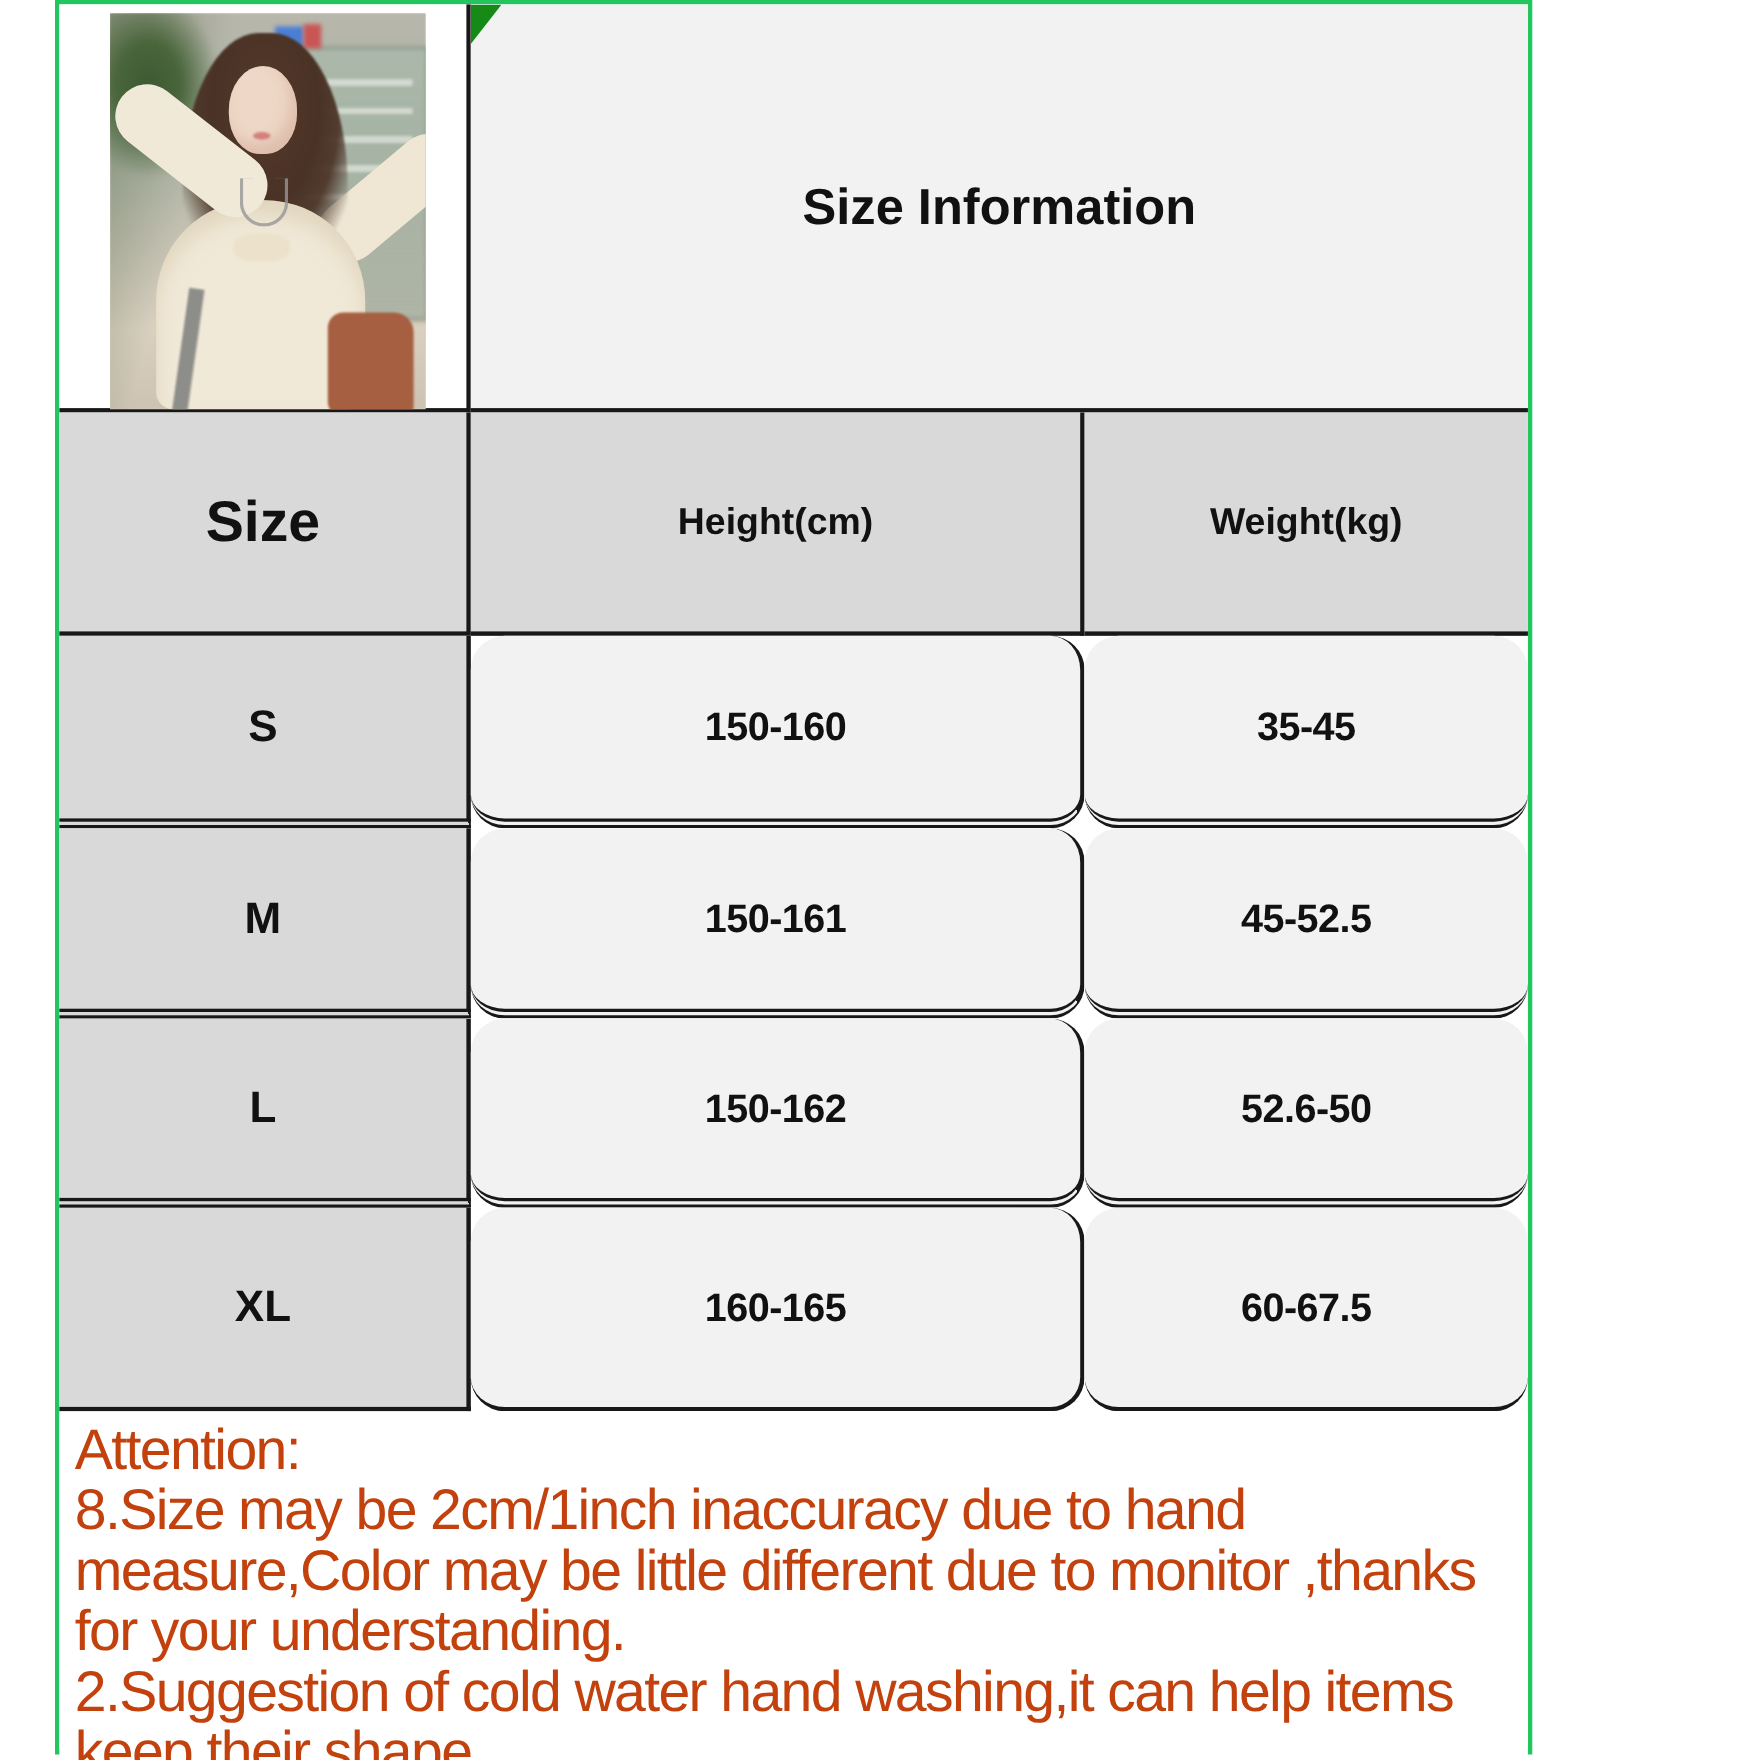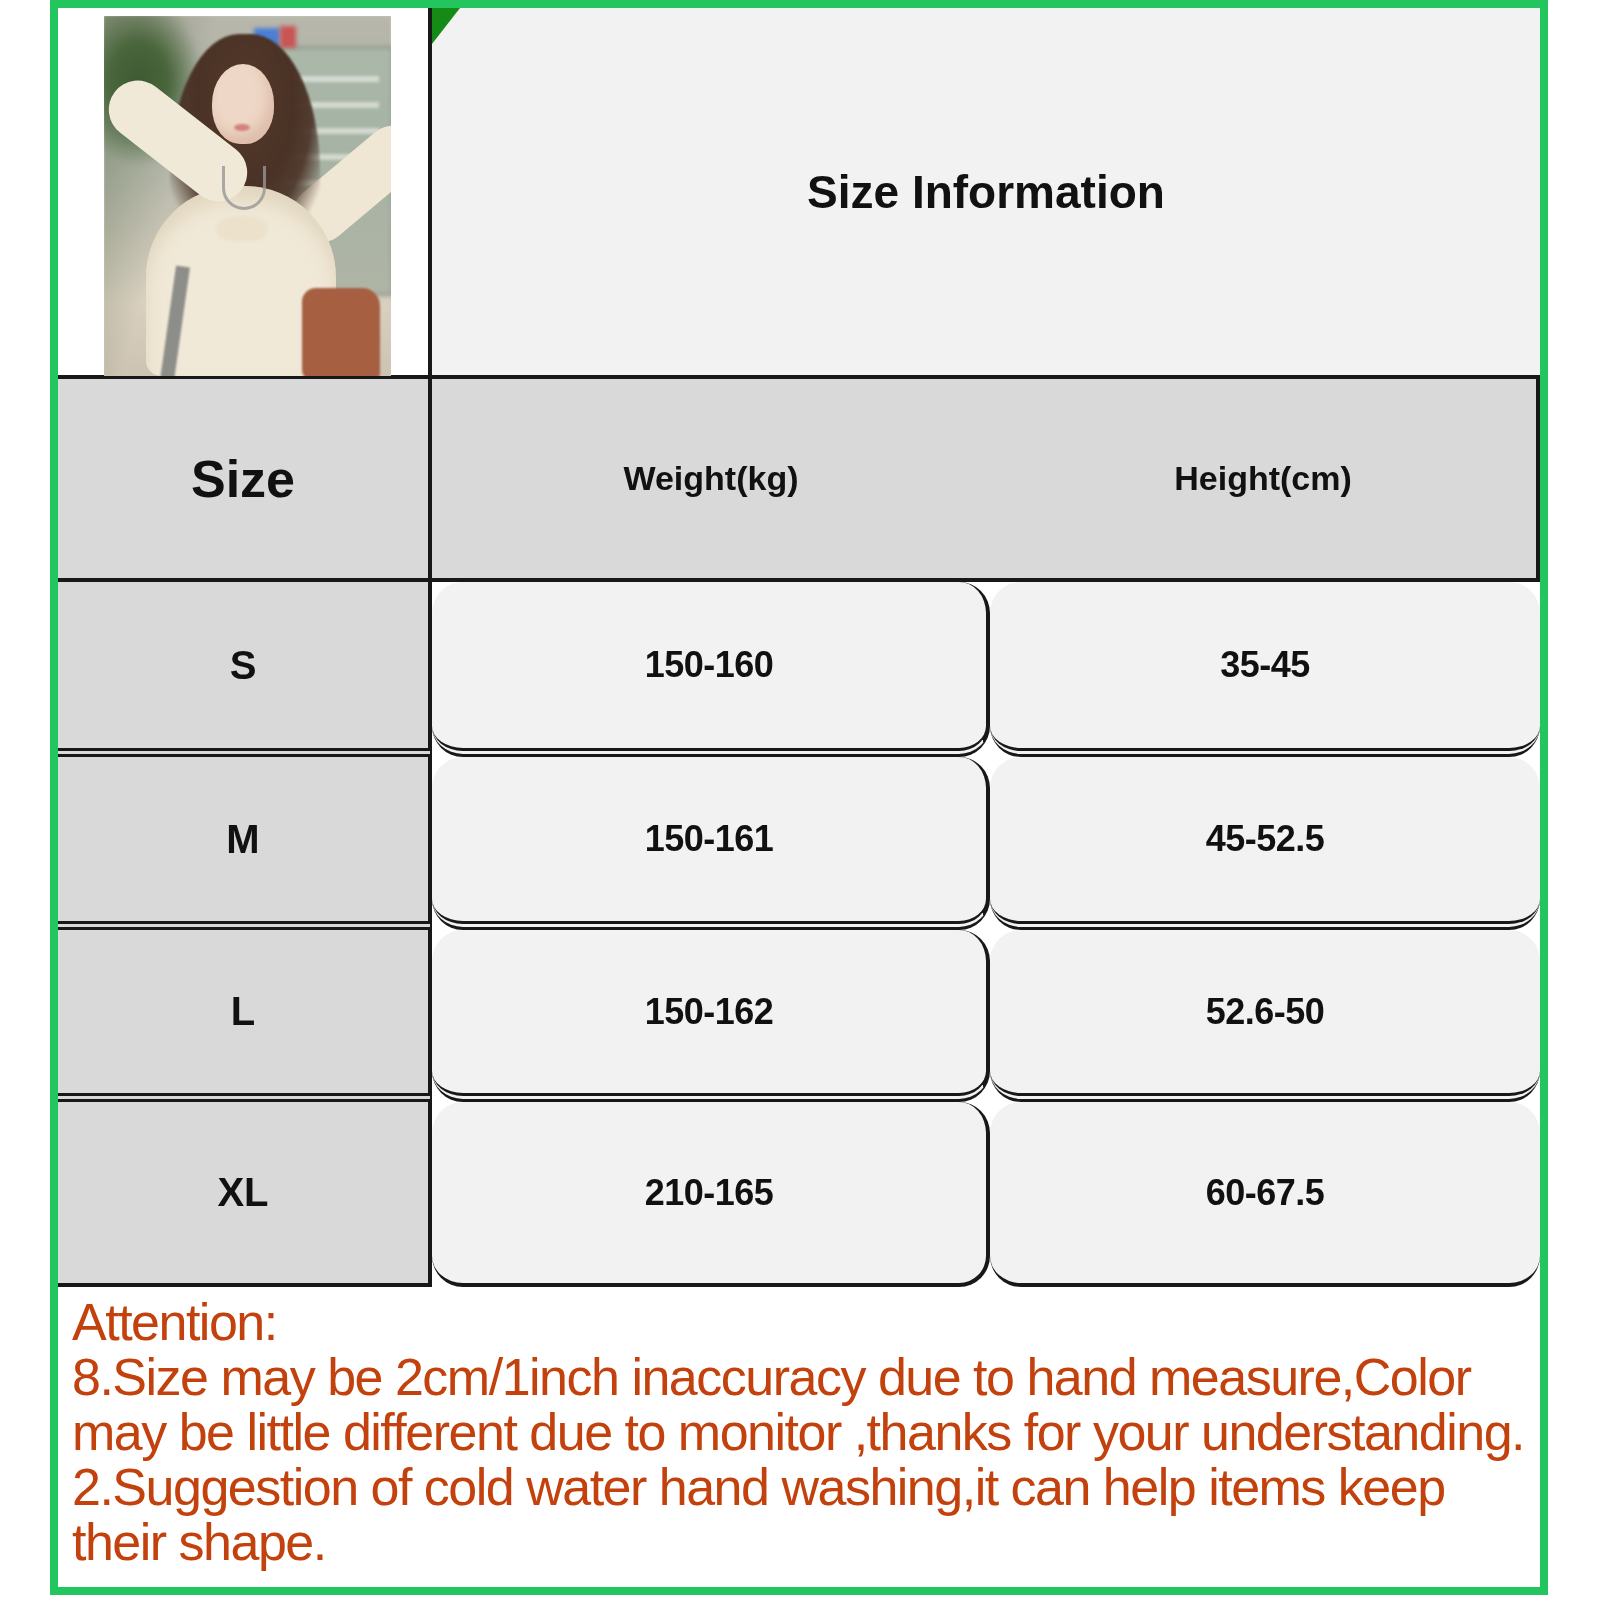--- a/index.html
+++ b/index.html
@@ -1,21 +1,21 @@
 <!DOCTYPE html>
 <html><head>
 <meta charset="utf-8">
 <style>
   * { margin:0; padding:0; box-sizing:border-box; }
   html,body { width:1600px; height:1600px; background:#ffffff; overflow:hidden; }
   body { font-family:"Liberation Sans","DejaVu Sans",sans-serif; color:#111; }
 
   .sheet{
-    position:absolute; left:50px; top:0px; width:1498px; height:1595px;
-    border:8px solid #22c55e;
+    position:absolute; left:50px; top:0px; width:1343px; height:1595px;
+    border:4px solid #22c55e;
     display:grid;
     grid-template-columns:374px 558px 1fr;
     grid-template-rows:371px 203px 175px 173px 172px 185px 1fr;
     background:#ffffff;
   }
   .cell{ position:relative; display:flex; align-items:center; justify-content:center; }
   .b-r{ border-right:4px solid #181818; }
   .b-b{ border-bottom:4px solid #181818; }
   .b-b-dbl{ border-bottom:9px double #181818; }
   .bg-head{ background:#d9d9d9; }
@@ -116,25 +116,25 @@
     </div>
   </div>
   <div class="cell b-b title-cell">
     <div class="corner-marker"></div>
     <div class="title-text">Size Information</div>
   </div>
 
   <div class="cell b-r b-b bg-head">
     <span class="size-head">Size</span>
   </div>
+  <div class="cell b-r b-b bg-head">
+    <span class="col-head">Height(cm)</span>
+  </div>
   <div class="cell b-b bg-head">
     <span class="col-head">Weight(kg)</span>
-  </div>
-  <div class="cell b-r b-b bg-head">
-    <span class="col-head">Height(cm)</span>
   </div>
 
   <div class="cell b-r b-b-dbl bg-head">
     <span class="size-letter">S</span>
   </div>
   <div class="cell b-r b-b-dbl bg-data">
     <span class="val">150-160</span>
   </div>
   <div class="cell b-b-dbl bg-data">
     <span class="val">35-45</span>
@@ -157,21 +157,21 @@
     <span class="val">150-162</span>
   </div>
   <div class="cell b-b-dbl bg-data">
     <span class="val">52.6-50</span>
   </div>
 
   <div class="cell b-r b-b bg-head">
     <span class="size-letter">XL</span>
   </div>
   <div class="cell b-r b-b bg-data">
-    <span class="val">210-165</span>
+    <span class="val">160-165</span>
   </div>
   <div class="cell b-b bg-data">
     <span class="val">60-67.5</span>
   </div>
 
   <div class="cell attention-cell">
     <div>Attention:</div>
     <div>8.Size may be 2cm/1inch inaccuracy due to hand measure,Color may be little different due to monitor ,thanks for your understanding.</div>
     <div>2.Suggestion of cold water hand washing,it can help items keep their shape.</div>
   </div>

